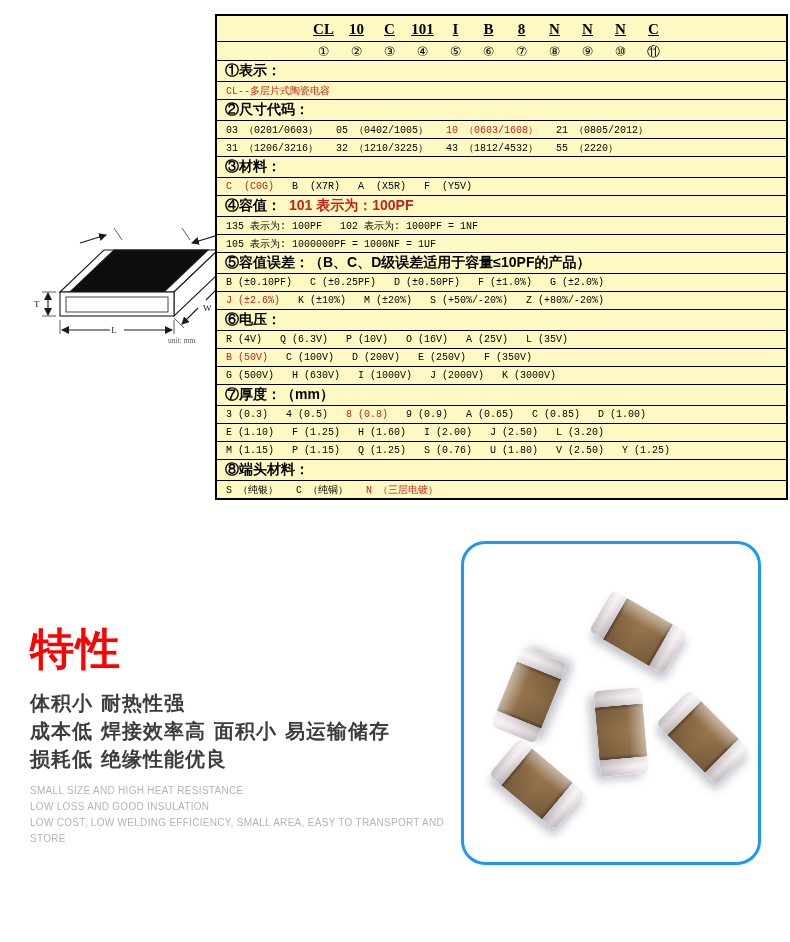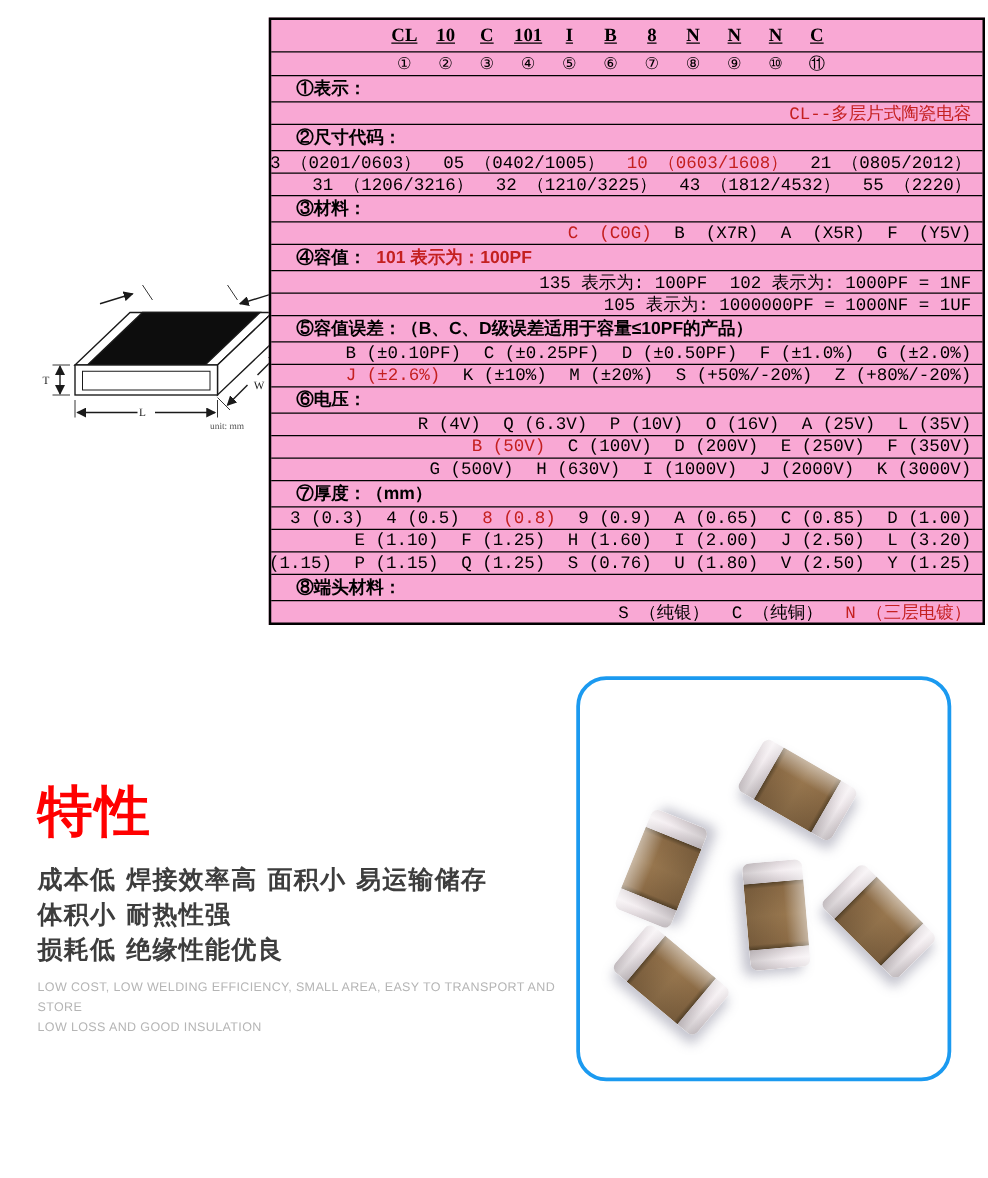--- a/index.html
+++ b/index.html
@@ -3,33 +3,33 @@
 <meta charset="utf-8">
 <style>
   *{margin:0;padding:0;box-sizing:border-box}
   html,body{background:#ffffff}
   body{width:790px;height:942px;position:relative;overflow:hidden;
        font-family:"Liberation Sans",sans-serif;color:#000}
   .page{position:absolute;inset:0;background:#fff}
 
   
   .spec-table{position:absolute;left:215px;top:14px;width:573px;
-              border:2px solid #000;background:#f9a8d4}
+              border:2px solid #000;background:#fef9c3}
   .row{display:flex;align-items:center;border-top:1px solid #000;overflow:hidden}
   .r-code{border-top:none;height:25px;padding-left:90px}
   .r-circ{height:19px;padding-left:90px}
   .code-col{width:33px;text-align:center}
   .code-letter{font-family:"Liberation Serif",serif;font-weight:bold;
                font-size:15px;text-decoration:underline}
   .code-circ{font-family:"DejaVu Sans",sans-serif;font-size:13px}
   #specRows{display:contents}
-  .r-sec{height:21px;font-weight:bold;font-size:14px;padding-left:20px}
+  .r-sec{height:21px;font-weight:bold;font-size:14px;padding-left:8px}
   .r-sec .part{margin-right:8px;white-space:pre}
-  .r-data{height:18px;justify-content:flex-end;
-          font-family:"Liberation Mono","DejaVu Sans Mono",monospace;font-size:14px}
+  .r-data{height:18px;justify-content:flex-start;
+          font-family:"Liberation Mono","DejaVu Sans Mono",monospace;font-size:10px}
   .r-data .part{margin:0 9px;white-space:pre}
   .red{color:#c42020}
 
   
   .cap-diagram{position:absolute;left:22px;top:196px}
 
   
   .features{position:absolute;left:30px;top:620px;width:420px}
   .features-title{color:#ff0000;font-size:44px;font-weight:bold;
                   font-family:"DejaVu Sans",sans-serif;letter-spacing:2px}
@@ -230,27 +230,28 @@
         </div><div class="row r-data">
           <span class="part">S （纯银）</span>
           <span class="part">C （纯铜）</span>
           <span class="part red">N （三层电镀）</span>
         </div></div>
   </div>
 
   <div class="features">
     <div class="features-title">特性</div>
     <div class="cn-lines" id="cnLines">
+        <div class="cn-line">体积小 耐热性强</div>
         <div class="cn-line">成本低 焊接效率高 面积小 易运输储存</div>
-        <div class="cn-line">体积小 耐热性强</div>
         <div class="cn-line">损耗低 绝缘性能优良</div>
       </div>
     <div class="en-lines" id="enLines">
+        <div class="en-line">SMALL SIZE AND HIGH HEAT RESISTANCE</div>
+        <div class="en-line">LOW LOSS AND GOOD INSULATION</div>
         <div class="en-line">LOW COST, LOW WELDING EFFICIENCY, SMALL AREA, EASY TO TRANSPORT AND STORE</div>
-        <div class="en-line">LOW LOSS AND GOOD INSULATION</div>
       </div>
   </div>
 
   <div class="photo-box">
     <div class="chip"></div>
     <div class="chip"></div>
     <div class="chip"></div>
     <div class="chip"></div>
     <div class="chip"></div>
   </div>

